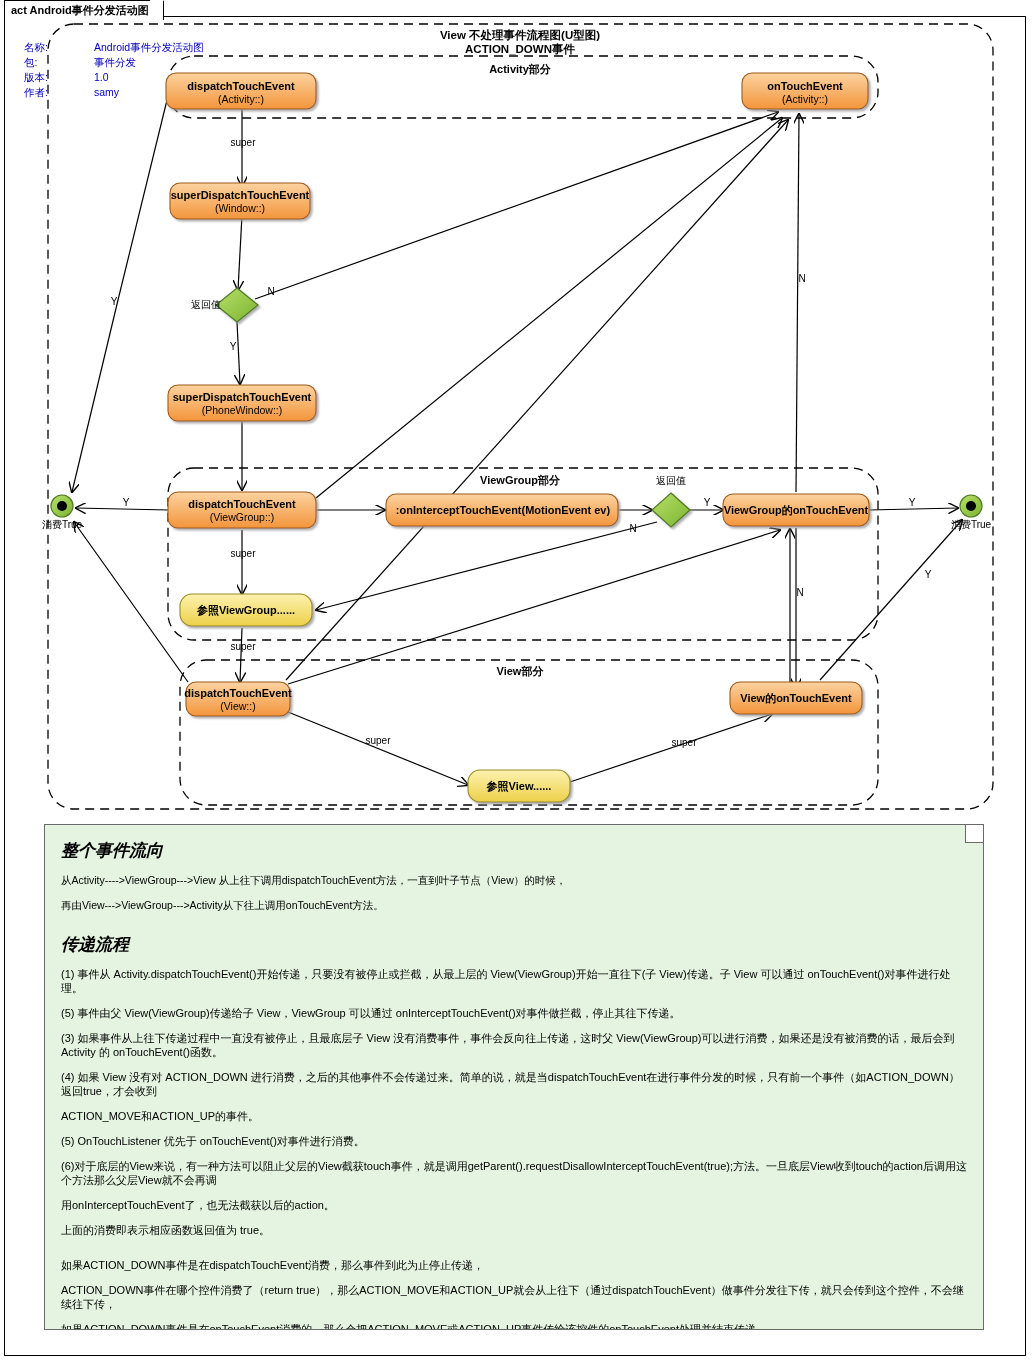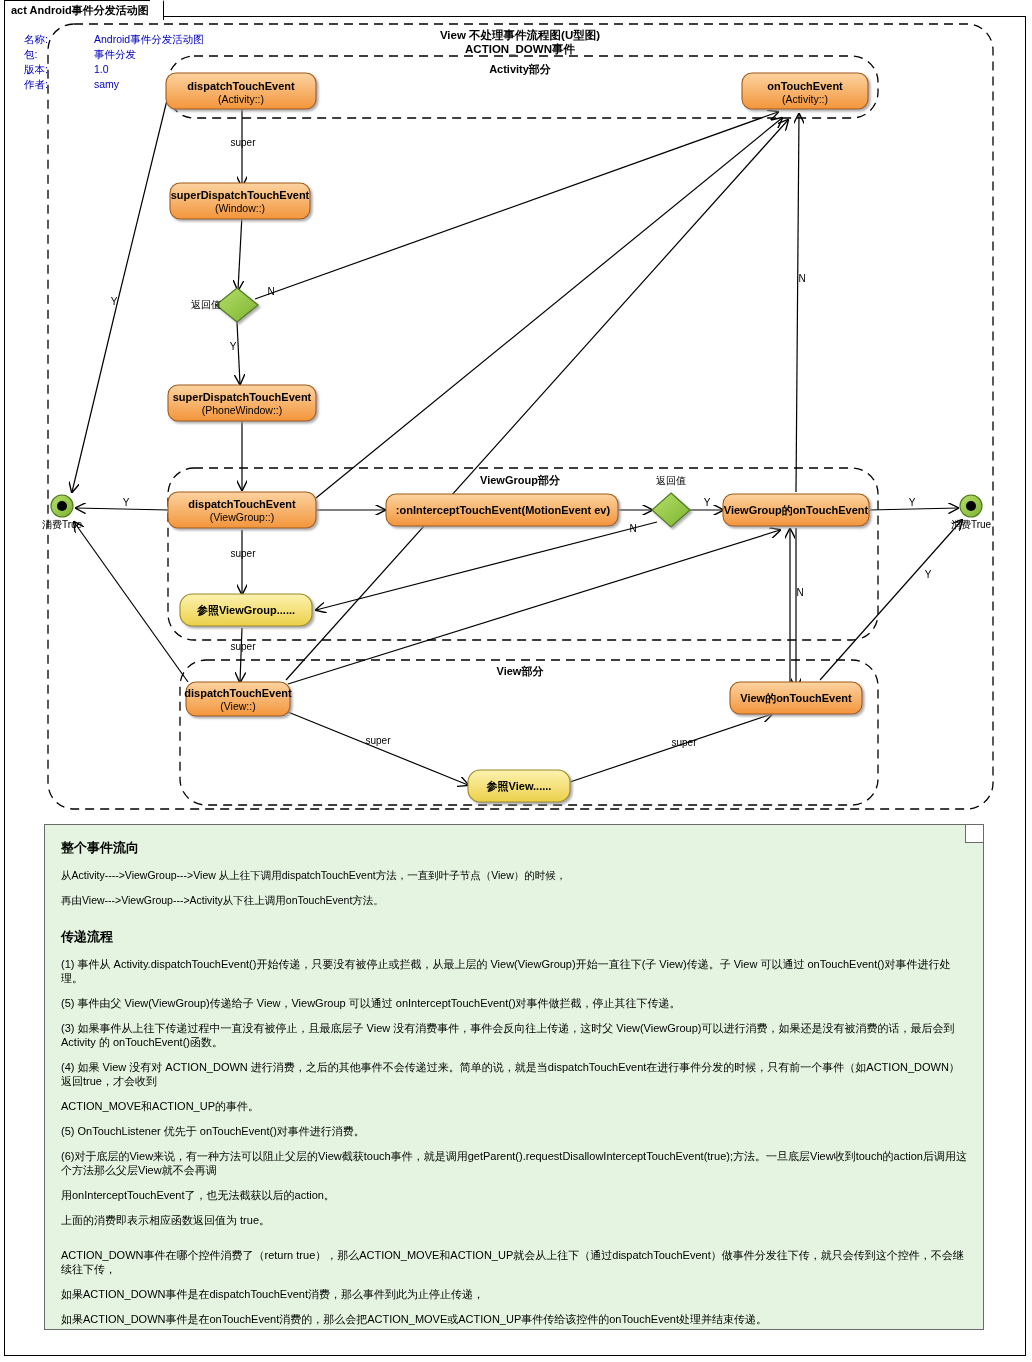--- a/index.html
+++ b/index.html
@@ -13,21 +13,21 @@
   .frame{position:absolute;left:4px;top:16px;width:1022px;height:1340px;
          border:1px solid #000;box-sizing:border-box;background:transparent;}
   .frame-tab{position:absolute;left:4px;top:0px;height:20px;
              border:1px solid #000;border-bottom:none;background:#fff;
              box-sizing:border-box;padding:2px 14px 0 6px;
              font-size:11px;font-weight:bold;color:#000;white-space:nowrap;}
   .frame-tab:after{content:"";position:absolute;right:-1px;top:-1px;
              width:0;height:0;border-left:14px solid #fff;border-bottom:21px solid transparent;}
 
   
-  .meta{position:absolute;left:24px;top:32px;font-size:10.5px;line-height:15px;color:#0000b0;}
+  .meta{position:absolute;left:24px;top:40px;font-size:10.5px;line-height:15px;color:#0000b0;}
   .meta table{border-collapse:collapse;}
   .meta td{padding:0 0 0 0;font-size:10.5px;color:#0000c0;white-space:nowrap;}
   .meta td.k{width:48px;}
   .meta td.v{padding-left:22px;}
 
   
   svg.diagram{position:absolute;left:0;top:0;width:1032px;height:830px;}
 
   .nodeText{font-family:"Liberation Sans","DejaVu Sans",sans-serif;font-size:11px;
             font-weight:bold;fill:#000;text-anchor:middle;}
@@ -49,21 +49,21 @@
          background:#e4f4e0;border:1px solid #6a6a6a;box-sizing:border-box;
          padding:14px 16px 10px 16px;overflow:hidden;}
   .notes:before{content:"";position:absolute;right:-1px;top:-1px;
          width:0;height:0;border-left:16px solid #ffffff;border-bottom:16px solid transparent;}
   .notes:after{content:"";position:absolute;right:-1px;top:-1px;
          width:0;height:0;border-top:16px solid transparent;border-right:16px solid transparent;
          border-left:0;}
   .notefold{position:absolute;right:0px;top:0px;width:17px;height:17px;
          background:#ffffff;border-left:1px solid #6a6a6a;border-bottom:1px solid #6a6a6a;
          transform:skewX(0deg);}
-  .nhead{font-size:13px;font-weight:bold;color:#000;margin:0 0 11px 0;}
+  .nhead{font-size:17px;font-weight:bold;color:#000;margin:0 0 11px 0;font-style:italic;}
   .nline{font-size:10.5px;color:#000;margin:0 0 11px 0;line-height:14px;}
   .nline.small{font-size:11px;}
   .nspace{height:10px;}
 </style>
 </head>
 <body>
 
 <div id="root">
 
   <div class="frame"></div>
@@ -292,22 +292,22 @@
     <div class="nline small">(3) 如果事件从上往下传递过程中一直没有被停止，且最底层子 View 没有消费事件，事件会反向往上传递，这时父 View(ViewGroup)可以进行消费，如果还是没有被消费的话，最后会到 Activity 的 onTouchEvent()函数。</div>
     <div class="nline small">(4) 如果 View 没有对 ACTION_DOWN 进行消费，之后的其他事件不会传递过来。简单的说，就是当dispatchTouchEvent在进行事件分发的时候，只有前一个事件（如ACTION_DOWN）返回true，才会收到</div>
     <div class="nline small">ACTION_MOVE和ACTION_UP的事件。</div>
     <div class="nline small">(5) OnTouchListener 优先于 onTouchEvent()对事件进行消费。</div>
     <div class="nline small">(6)对于底层的View来说，有一种方法可以阻止父层的View截获touch事件，就是调用getParent().requestDisallowInterceptTouchEvent(true);方法。一旦底层View收到touch的action后调用这个方法那么父层View就不会再调</div>
     <div class="nline small">用onInterceptTouchEvent了，也无法截获以后的action。</div>
     <div class="nline small">上面的消费即表示相应函数返回值为 true。</div>
 
     <div class="nspace"></div>
 
+    <div class="nline small">如果ACTION_DOWN事件是在dispatchTouchEvent消费，那么事件到此为止停止传递，</div>
     <div class="nline small">ACTION_DOWN事件在哪个控件消费了（return true），那么ACTION_MOVE和ACTION_UP就会从上往下（通过dispatchTouchEvent）做事件分发往下传，就只会传到这个控件，不会继续往下传，</div>
-    <div class="nline small">如果ACTION_DOWN事件是在dispatchTouchEvent消费，那么事件到此为止停止传递，</div>
     <div class="nline small">如果ACTION_DOWN事件是在onTouchEvent消费的，那么会把ACTION_MOVE或ACTION_UP事件传给该控件的onTouchEvent处理并结束传递。</div>
 
     <div class="nspace"></div>
 
     <div class="nhead">补充分析：</div>
 
   </div>
 
 </div>
 

